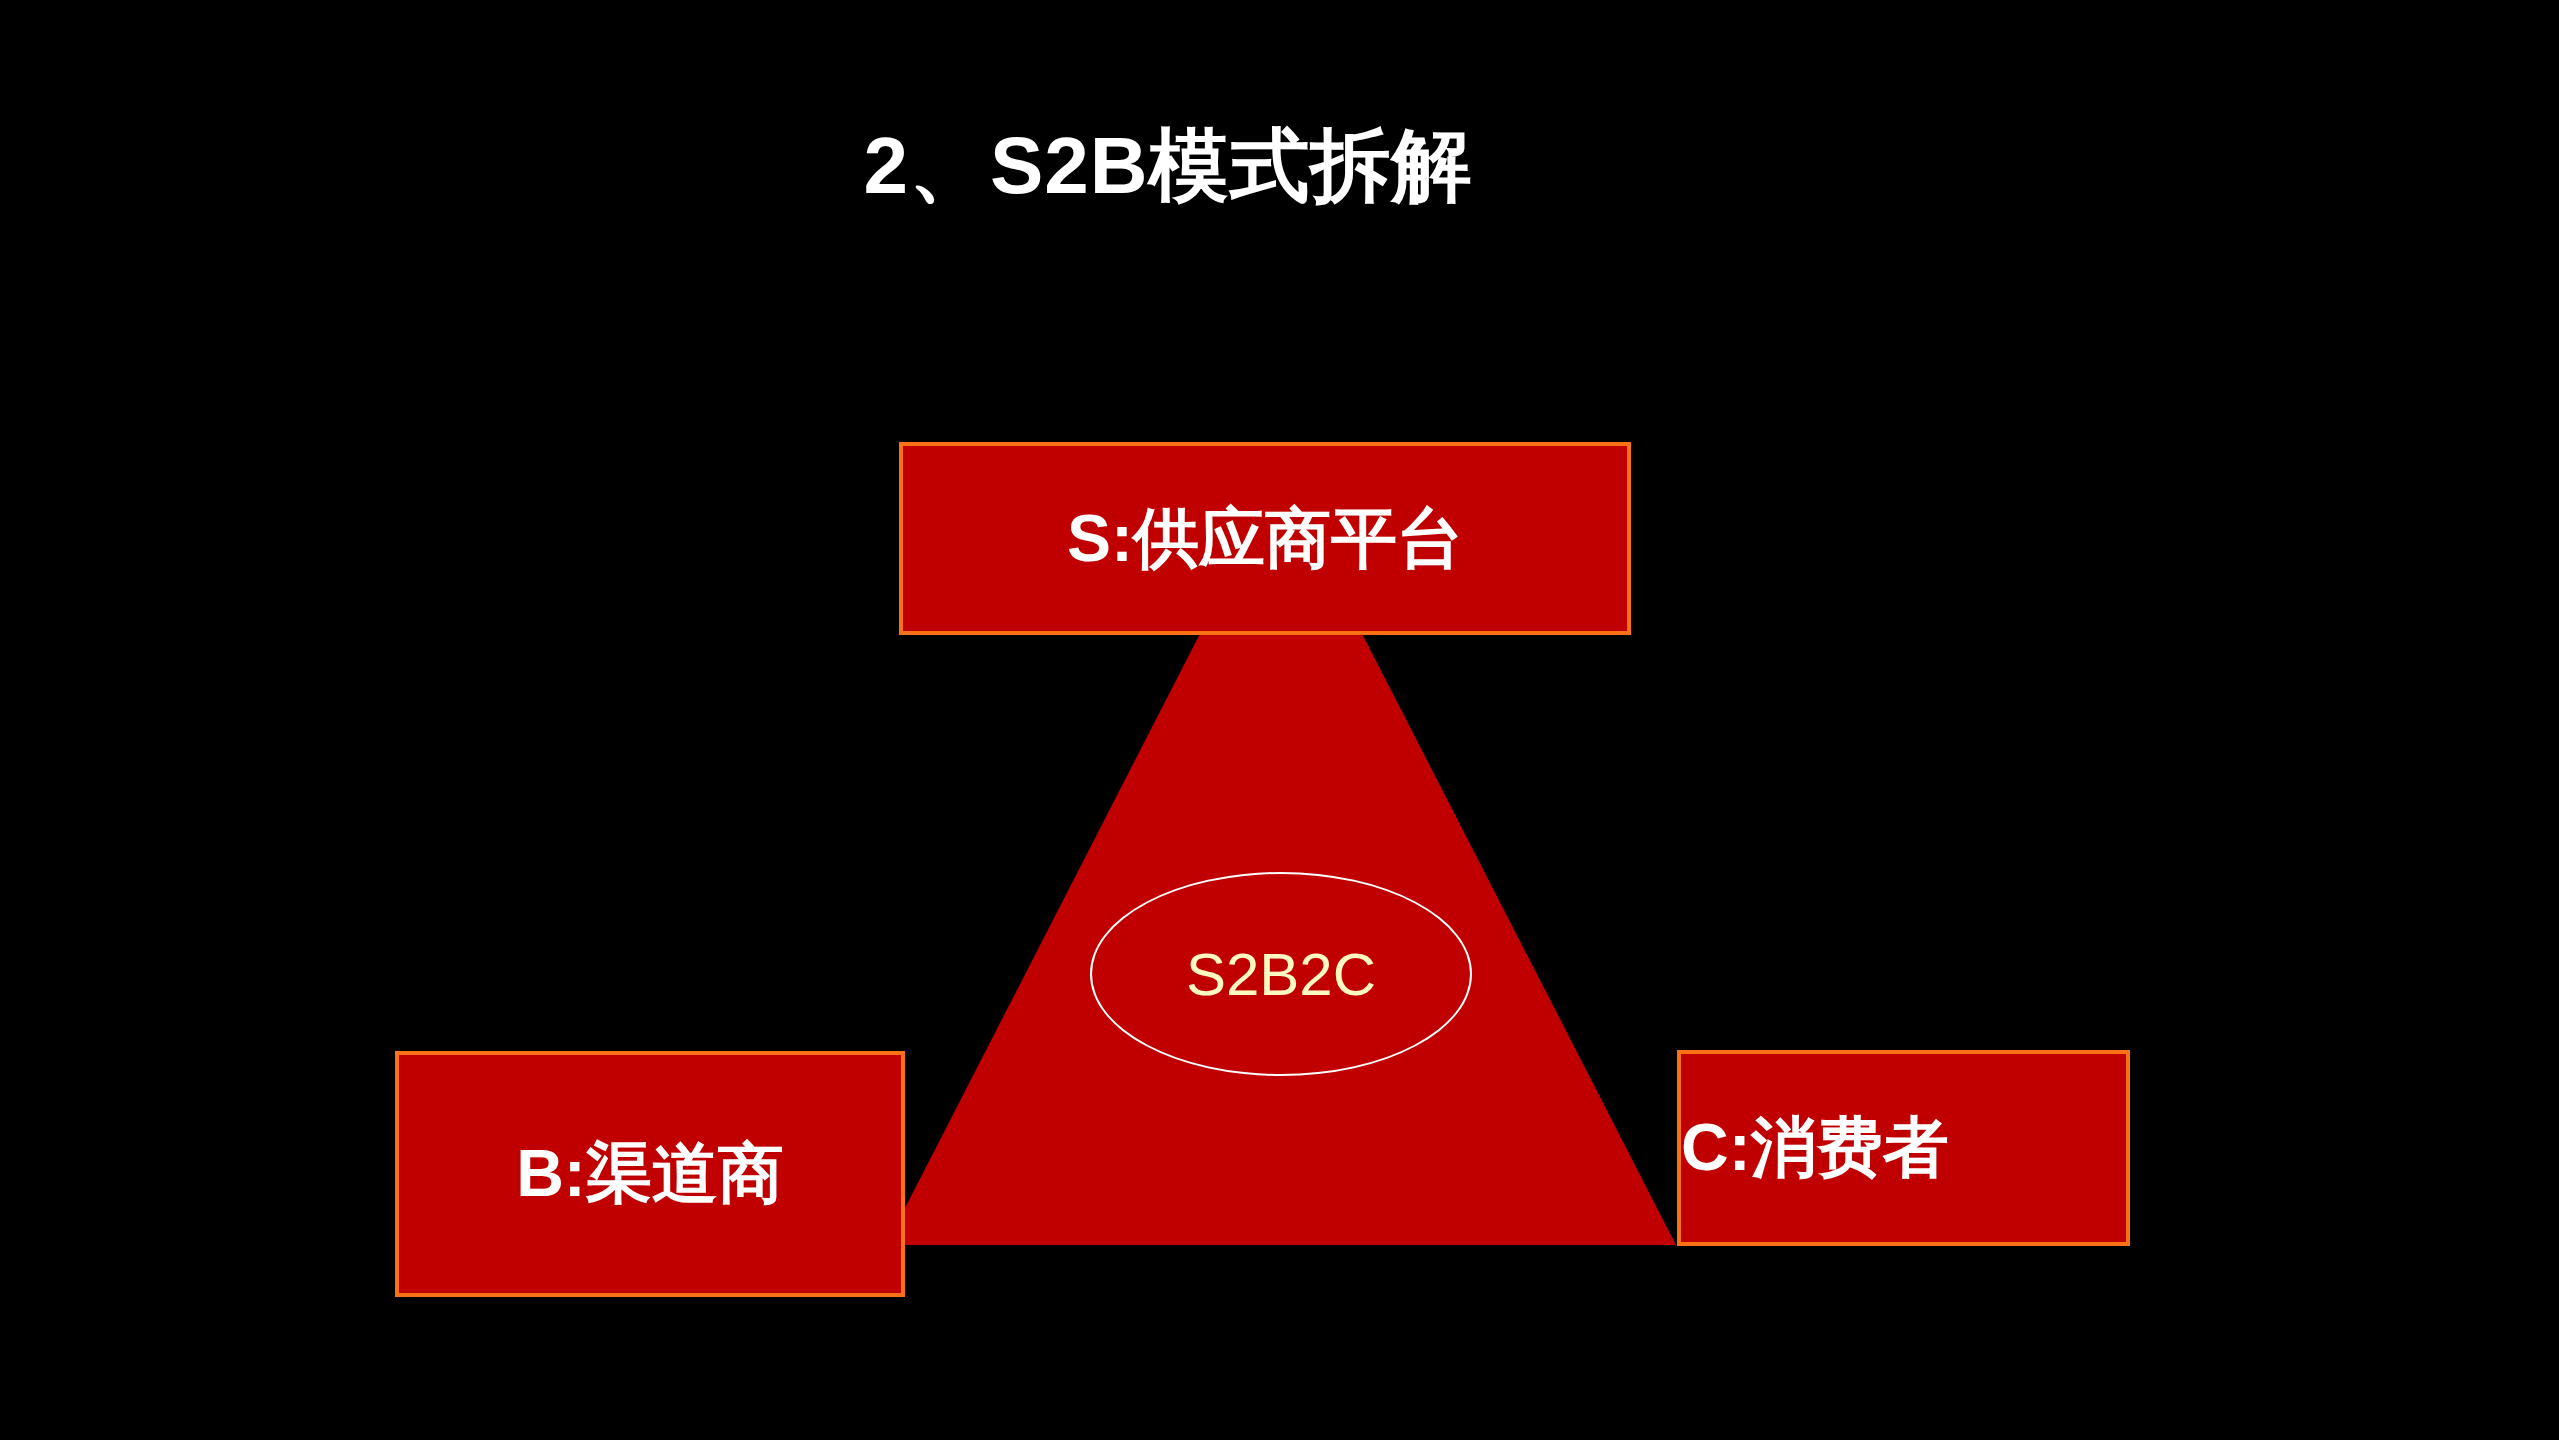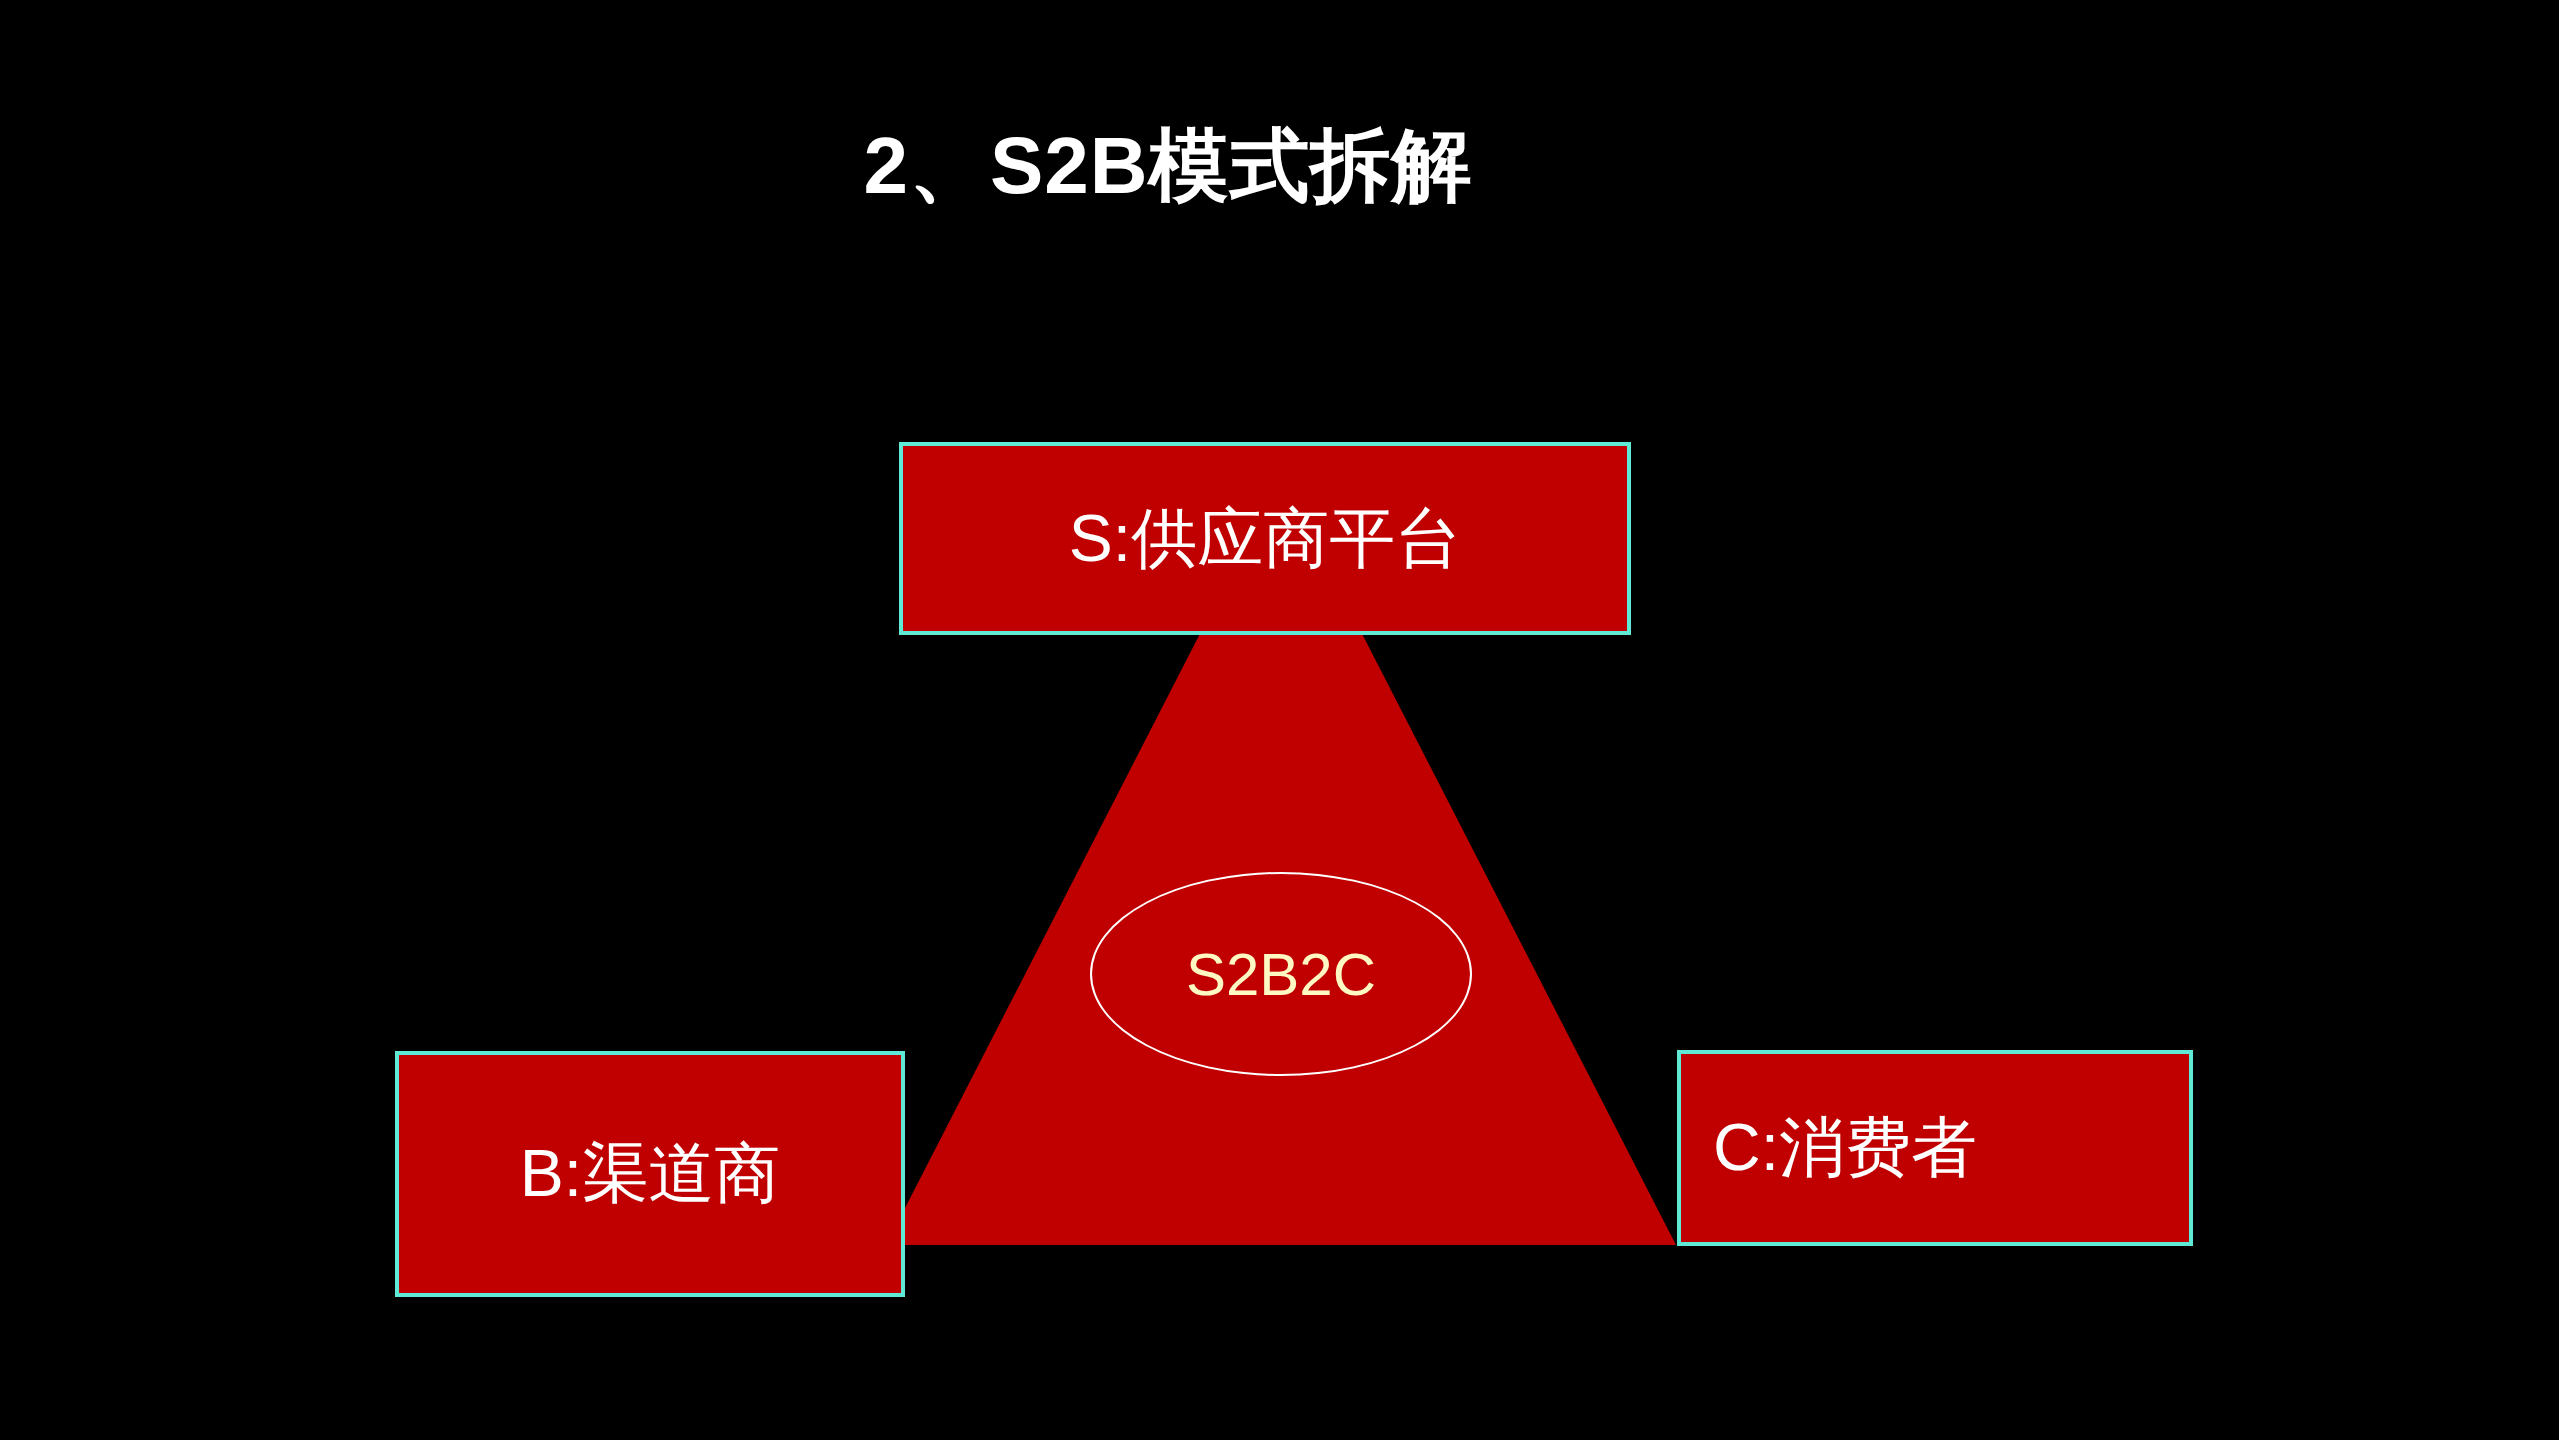--- a/index.html
+++ b/index.html
@@ -50,27 +50,27 @@
     top: 0;
     width: 2559px;
     height: 1440px;
     display: block;
   }
 
   
   .node-box {
     position: absolute;
     background: #c00000;
-    border: 4px solid #5eead4;
+    border: 4px solid #f97316;
     box-sizing: border-box;
     display: flex;
     align-items: center;
     justify-content: center;
     color: #ffffff;
-    font-weight: normal;
+    font-weight: bold;
     white-space: nowrap;
     user-select: none;
   }
 
   #node-supplier {
     left: 899px;
     top: 442px;
     width: 732px;
     height: 193px;
     font-size: 66px;
@@ -82,26 +82,25 @@
     top: 1051px;
     width: 510px;
     height: 246px;
     font-size: 66px;
     z-index: 3;
   }
 
   #node-consumer {
     left: 1677px;
     top: 1050px;
-    width: 516px;
+    width: 453px;
     height: 196px;
     font-size: 66px;
     z-index: 3;
     justify-content: flex-start;
-    padding-left: 32px;
   }
 
   
   #center-ellipse {
     position: absolute;
     left: 1090px;
     top: 872px;
     width: 382px;
     height: 204px;
     border: 2px solid #ffffff;

